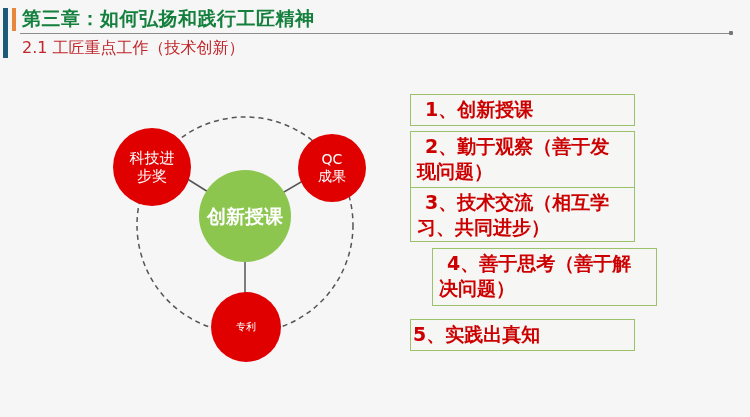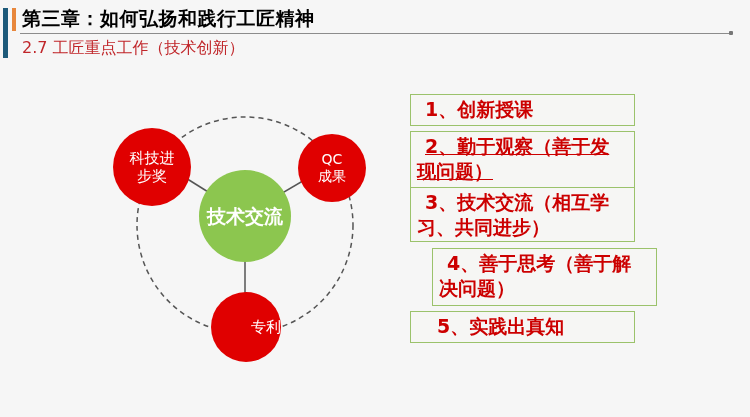--- a/index.html
+++ b/index.html
@@ -12,21 +12,21 @@
     .accent-bar-blue {
       position: absolute; left: 3px; top: 8px; width: 5px; height: 50px;
       background: #1d5a7a;
     }
     .accent-bar-orange {
       position: absolute; left: 12px; top: 8px; width: 4px; height: 23px;
       background: #e8873c;
     }
     .chapter-title {
       position: absolute; left: 22px; top: 6px;
-      font-size: 19px; font-weight: bold; color: #000000;
+      font-size: 19px; font-weight: bold; color: #15803d;
       letter-spacing: 0.5px; white-space: nowrap;
     }
     .title-rule {
       position: absolute; left: 20px; top: 33px; width: 712px; height: 1px;
       background: #8c8c8c;
     }
     .title-rule-end {
       position: absolute; left: 729px; top: 31px; width: 4px; height: 4px;
       background: #777; border-radius: 1px;
     }
@@ -60,67 +60,67 @@
     }
   </style>
 </head>
 <body>
 
 <div class="accent-bar-blue"></div>
 <div class="accent-bar-orange"></div>
 <div class="chapter-title">第三章：如何弘扬和践行工匠精神</div>
 <div class="title-rule"></div>
 <div class="title-rule-end"></div>
-<div class="section-title">2.7 工匠重点工作（技术创新）</div>
+<div class="section-title">2.1 工匠重点工作（技术创新）</div>
 
 <div class="diagram">
   <svg width="400" height="417">
 
     <circle cx="245" cy="225" r="108" fill="none" stroke="#555" stroke-width="1.5" stroke-dasharray="5,4"></circle>
 
     <line x1="245" y1="215" x2="165" y2="165" stroke="#555" stroke-width="1.5"></line>
     <line x1="245" y1="215" x2="330" y2="165" stroke="#555" stroke-width="1.5"></line>
     <line x1="245" y1="215" x2="245" y2="300" stroke="#555" stroke-width="1.5"></line>
   </svg>
 
   <div class="node green" style="left:199px; top:170px; width:92px; height:92px; font-size:19px; font-weight:bold;">
-    <span>技术交流</span>
+    <span>创新授课</span>
   </div>
 
 
   <div class="node red" style="left:298px; top:134px; width:68px; height:68px; font-size:14px;">
     <div>
       <span>QC</span>
       <span>成果</span>
     </div>
   </div>
 
 
-  <div class="node red" style="left:211px; top:292px; width:70px; height:70px; font-size:15px;justify-content:flex-end;">
+  <div class="node red" style="left:211px; top:292px; width:70px; height:70px; font-size:10px;">
     <span>专利</span>
   </div>
 
 
   <div class="node red" style="left:113px; top:128px; width:78px; height:78px; font-size:15px;">
     <div>
       <span>科技进</span>
       <span>步奖</span>
     </div>
   </div>
 </div>
 
 <div class="items">
   <div class="item-box" style="top:94px; height:32px; padding-left:14px;">
     <span>1、创新授课</span>
   </div>
-  <div class="item-box" style="top:131px; height:65px; text-indent:8px;text-decoration:underline;">
+  <div class="item-box" style="top:131px; height:65px; text-indent:8px;">
     <span>2、勤于观察（善于发现问题）</span>
   </div>
   <div class="item-box" style="top:187px; height:55px; text-indent:8px;">
     <span>3、技术交流（相互学习、共同进步）</span>
   </div>
   <div class="item-box" style="top:248px; height:58px; text-indent:8px;margin-left:22px;">
     <span>4、善于思考（善于解决问题）</span>
   </div>
-  <div class="item-box" style="top:311px; height:32px; padding-left:26px;">
+  <div class="item-box" style="top:319px; height:32px; padding-left:2px;">
     <span>5、实践出真知</span>
   </div>
 </div>
 
 </body></html>

